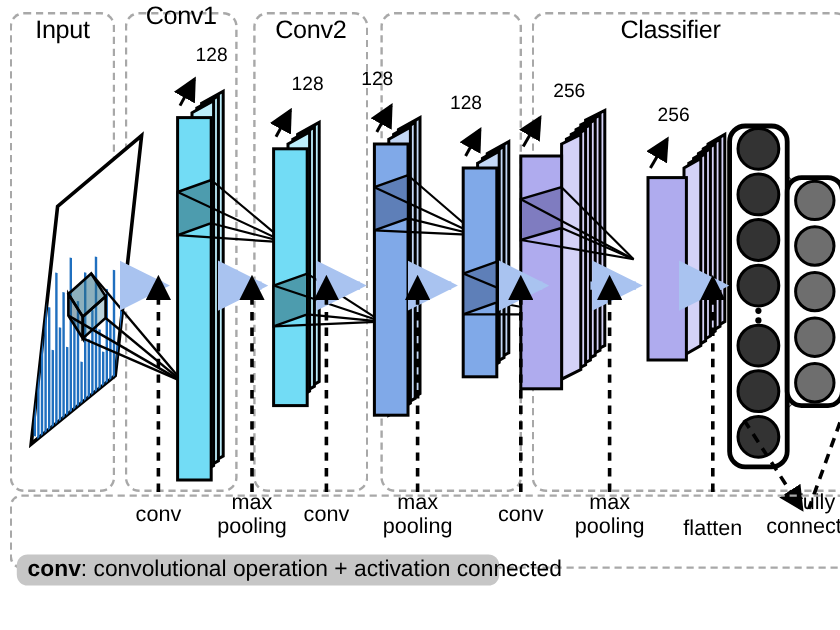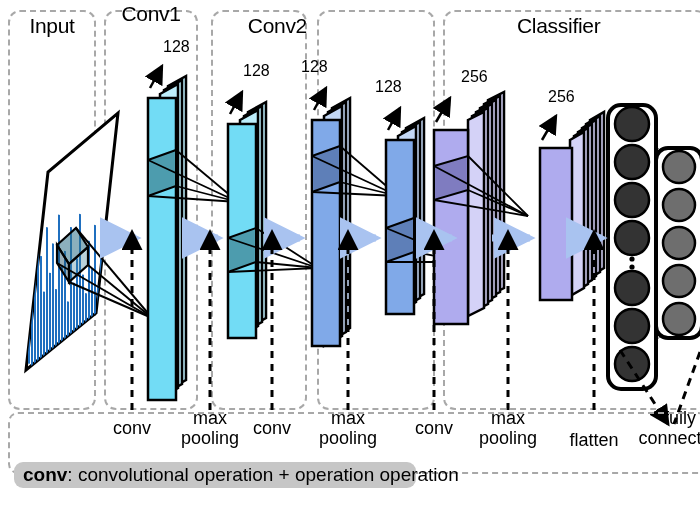--- a/index.html
+++ b/index.html
@@ -29,21 +29,21 @@
 <div id="stage">
 
   <div class="panel" style="left:8px;top:10px;width:88px;height:400px;"></div>
   <div class="panel" style="left:104px;top:10px;width:94px;height:400px;"></div>
   <div class="panel" style="left:211px;top:10px;width:96px;height:400px;"></div>
   <div class="panel" style="left:317px;top:10px;width:118px;height:400px;"></div>
   <div class="panel" style="left:443px;top:10px;width:265px;height:400px;"></div>
 
   <div class="panel-title" style="left:8px;top:14px;width:88px;">Input</div>
   <div class="panel-title" style="left:104px;top:2px;width:94px;">Conv1</div>
-  <div class="panel-title" style="left:211px;top:14px;width:96px;text-align:right;">Conv2</div>
+  <div class="panel-title" style="left:211px;top:14px;width:96px;">Conv2</div>
   <div class="panel-title" style="left:443px;top:14px;width:265px;text-align:left;padding-left:74px;">Classifier</div>
 
   <svg class="layer" viewBox="0 0 700 525">
     <defs>
       <marker id="bluearrow" markerWidth="6" markerHeight="6" refX="5.2" refY="3" orient="auto">
         <path d="M0,0 L6,3 L0,6 Z" fill="#a9c3f0"></path>
       </marker>
       <marker id="blkarrow" markerWidth="7" markerHeight="7" refX="6" refY="3.5" orient="auto">
         <path d="M0,0 L7,3.5 L0,7 Z" fill="#000"></path>
       </marker>
@@ -366,15 +366,15 @@
     <div>flatten</div>
   </div>
   <div class="oplabel" style="left:632px;top:408px;width:96px;">
     <div>fully</div>
     <div>connected</div>
   </div>
 
   <div class="legend-wrap" style="left:8px;top:412px;width:700px;height:62px;"></div>
   <div class="legend-bar" style="left:14px;top:462px;width:402px;height:26px;">
     <b>conv</b>
-      <span>: convolutional operation + operation operation</span>
+      <span>: convolutional operation + activation connected</span>
   </div>
 </div>
 
 </body></html>

